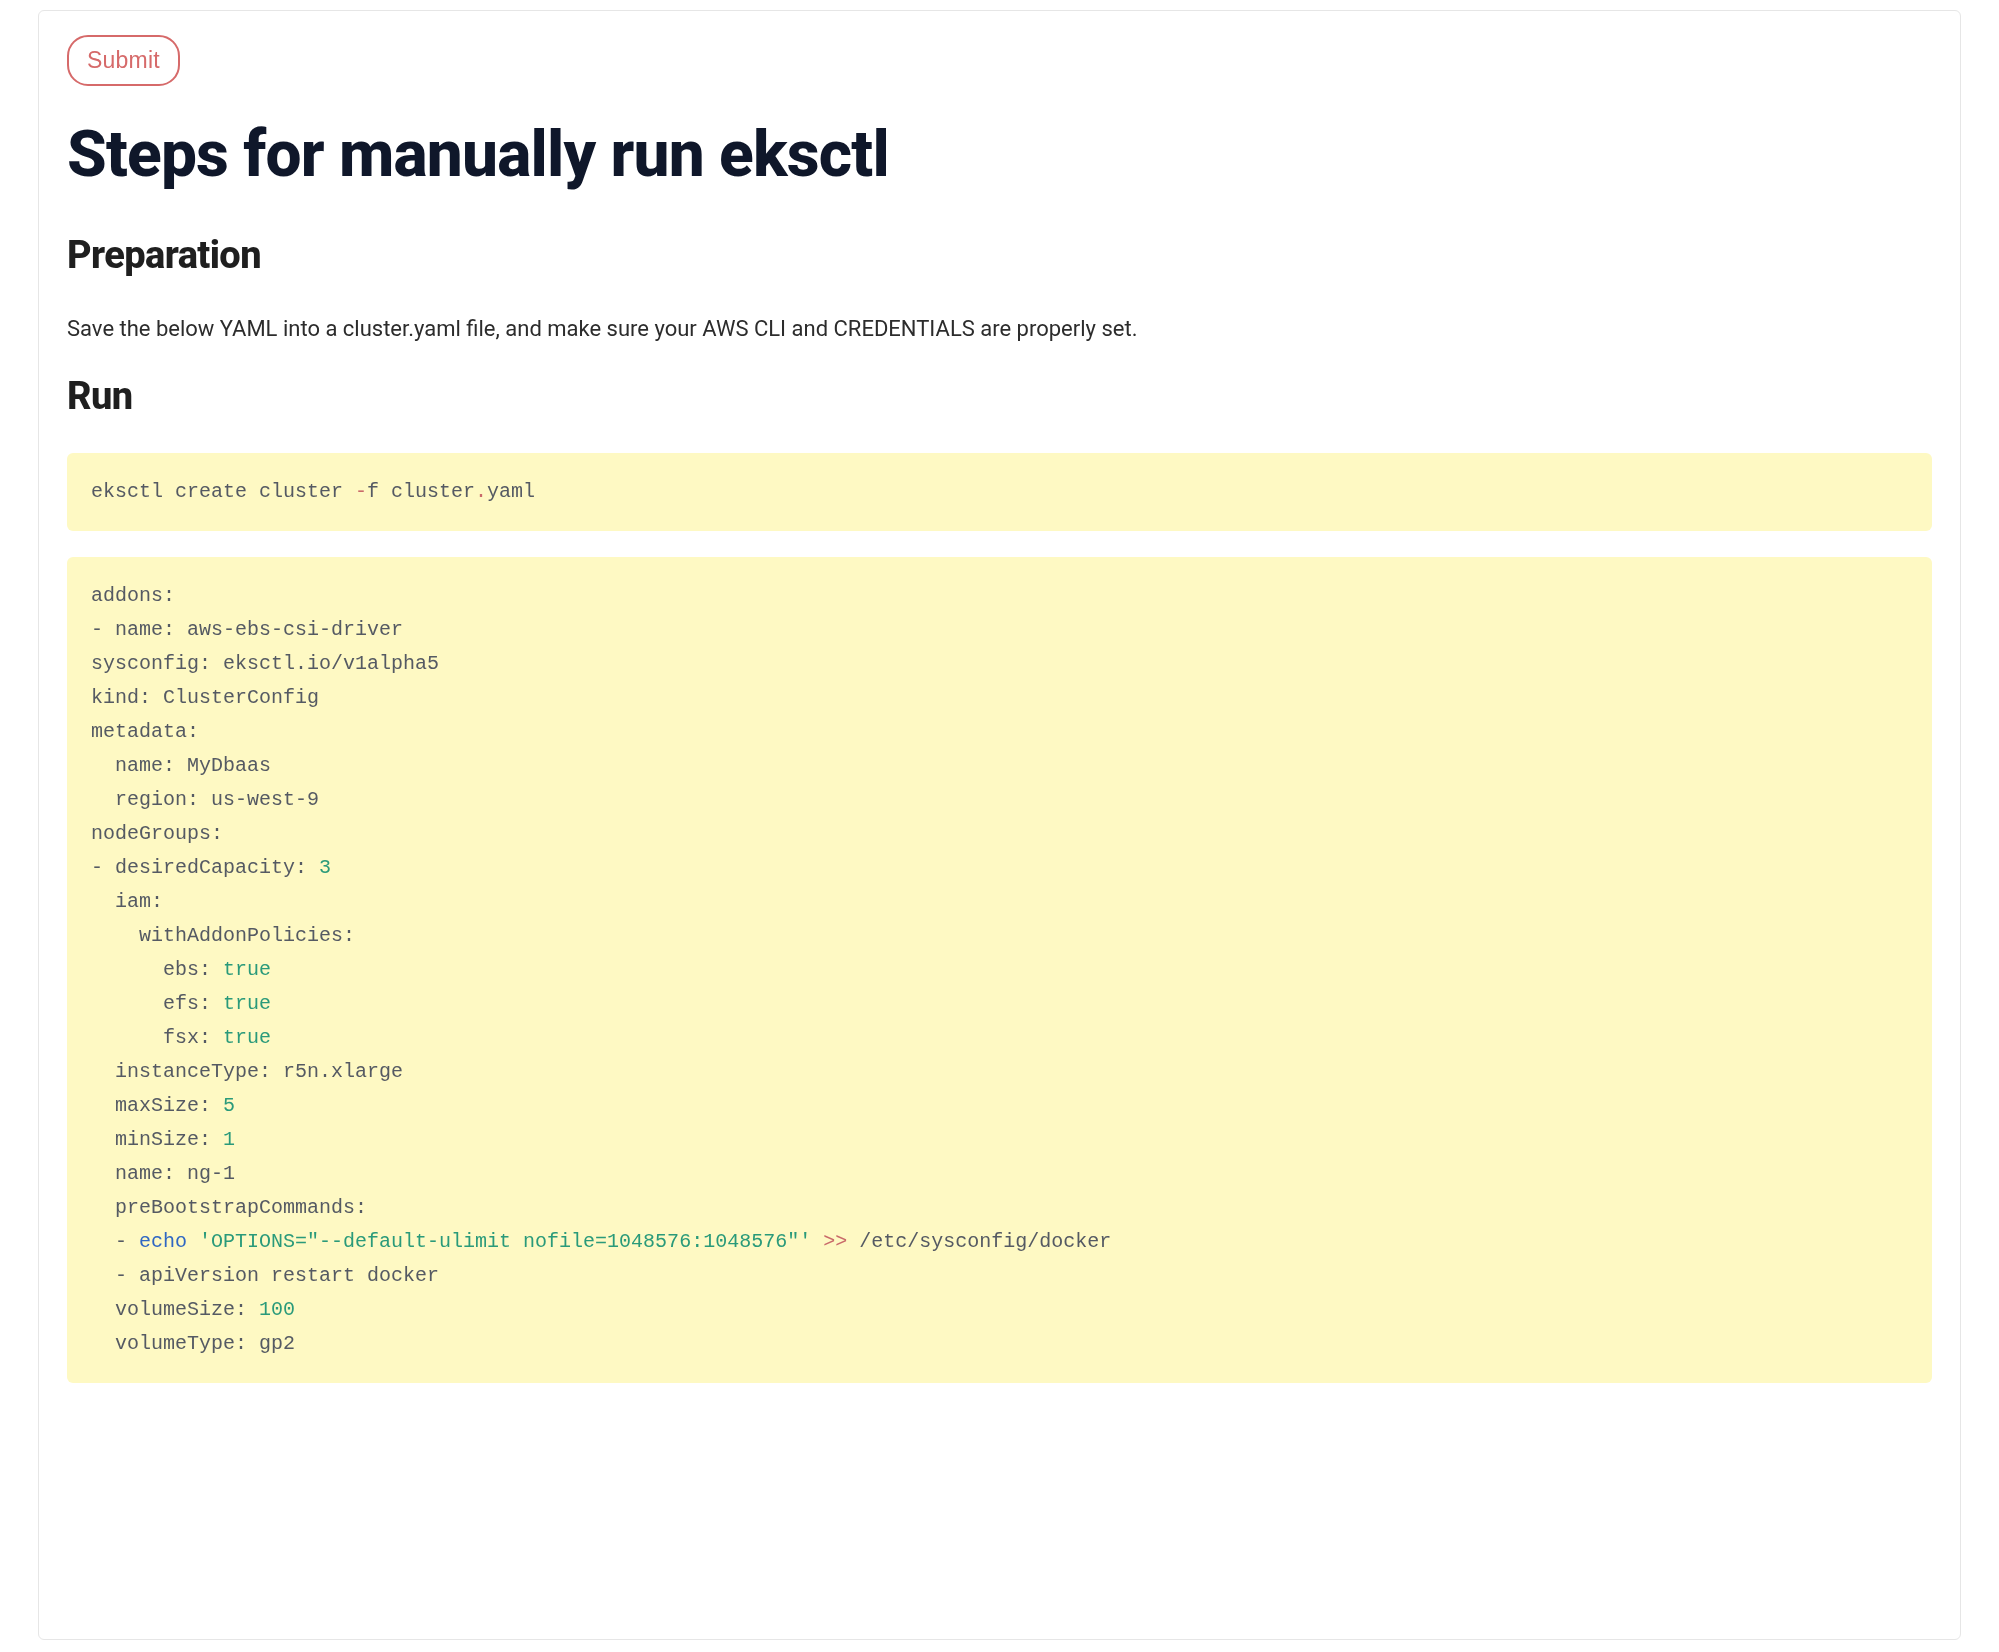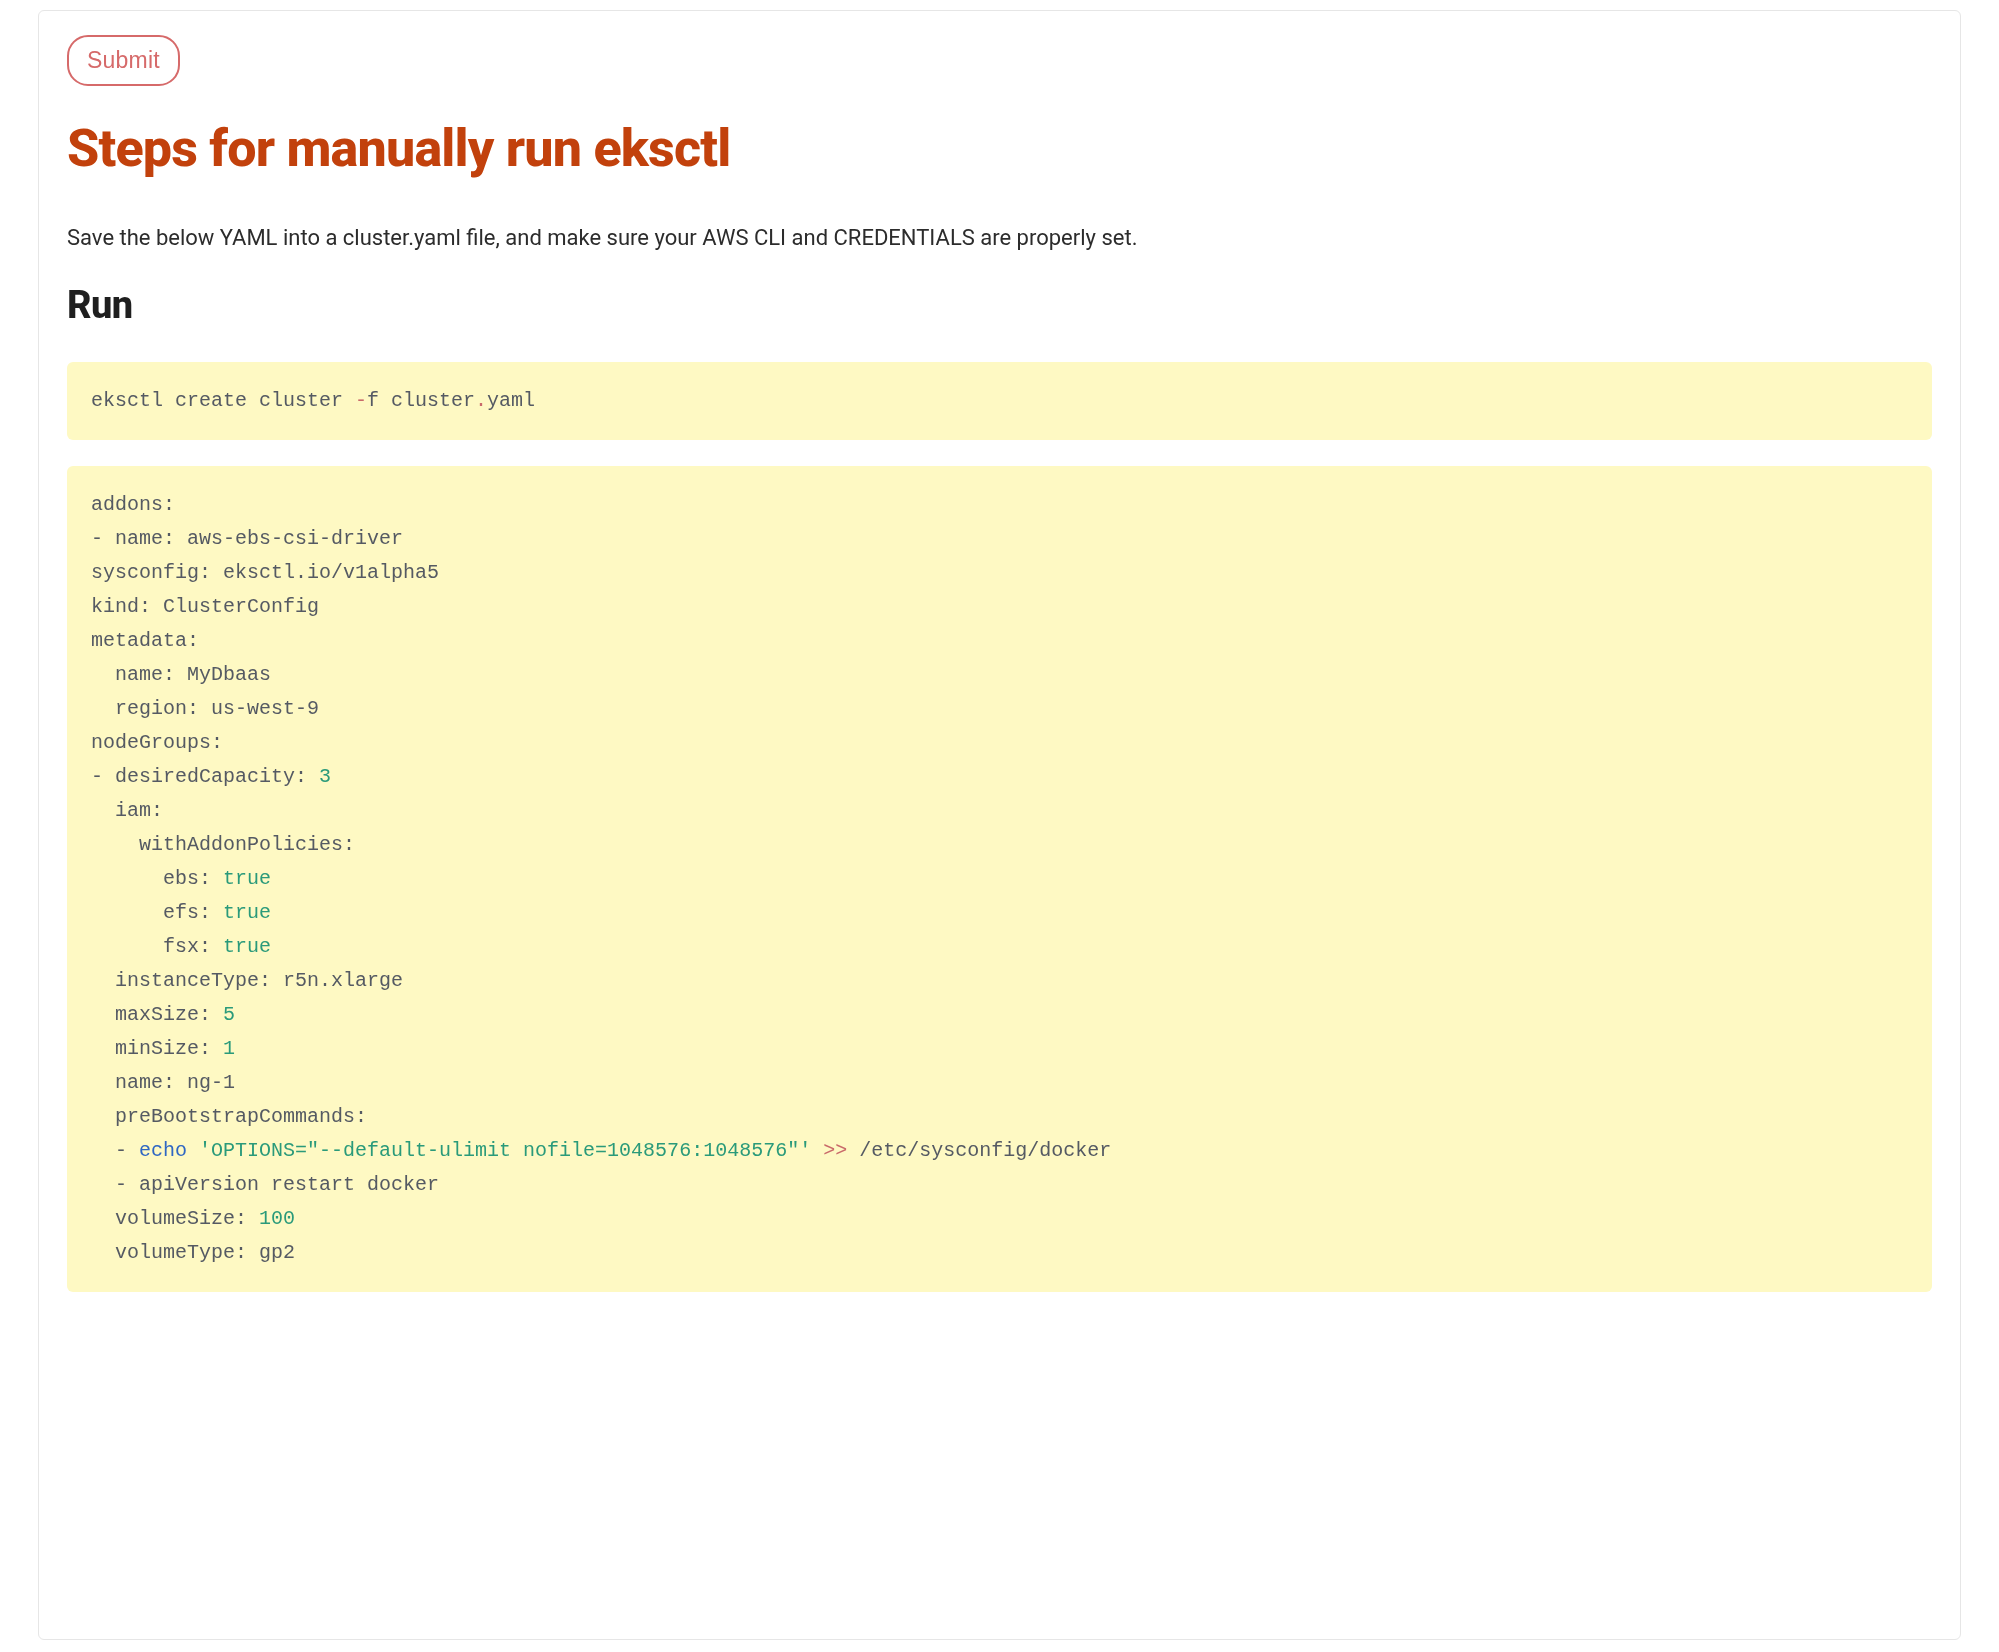--- a/index.html
+++ b/index.html
@@ -28,23 +28,23 @@
       font-size: 23px;
       font-weight: 500;
       padding: 10px 18px;
       border-radius: 21px;
       cursor: pointer;
       margin-bottom: 34px;
       margin-top: 2px;
       letter-spacing: 0.2px;
     }
     h1.page-title {
-      font-size: 52px;
+      font-size: 64px;
       font-weight: 800;
-      color: #c2410c;
+      color: #0f172a;
       letter-spacing: -0.8px;
       line-height: 1.1;
       margin-bottom: 44px;
     }
     h2.sect-head {
       font-size: 38px;
       font-weight: 800;
       color: #1f1f1f;
       letter-spacing: -0.6px;
       line-height: 1.15;
@@ -79,20 +79,21 @@
 </head>
 <body>
 
 <div class="outer">
   <div class="panel">
 
     <button class="submit-btn">Submit</button>
 
     <h1 class="page-title">Steps for manually run eksctl</h1>
 
+    <h2 class="sect-head">Preparation</h2>
 
     <p class="para">
       <span>Save the below YAML into a </span><b>cluster.yaml</b><span> file, and make sure your AWS </span><b>CLI and CREDENTIALS</b><span> are properly set.</span>
     </p>
 
     <h2 class="sect-head">Run</h2>
 
     <pre class="codeblock"><span class="yaml-plain">eksctl create cluster </span><span class="tok-punc">-</span><span class="yaml-plain">f</span><span class="yaml-plain"> cluster</span><span class="tok-punc">.</span><span class="yaml-plain">yaml</span></pre>
 
     <pre class="codeblock"><span class="yaml-plain">addons:</span>

